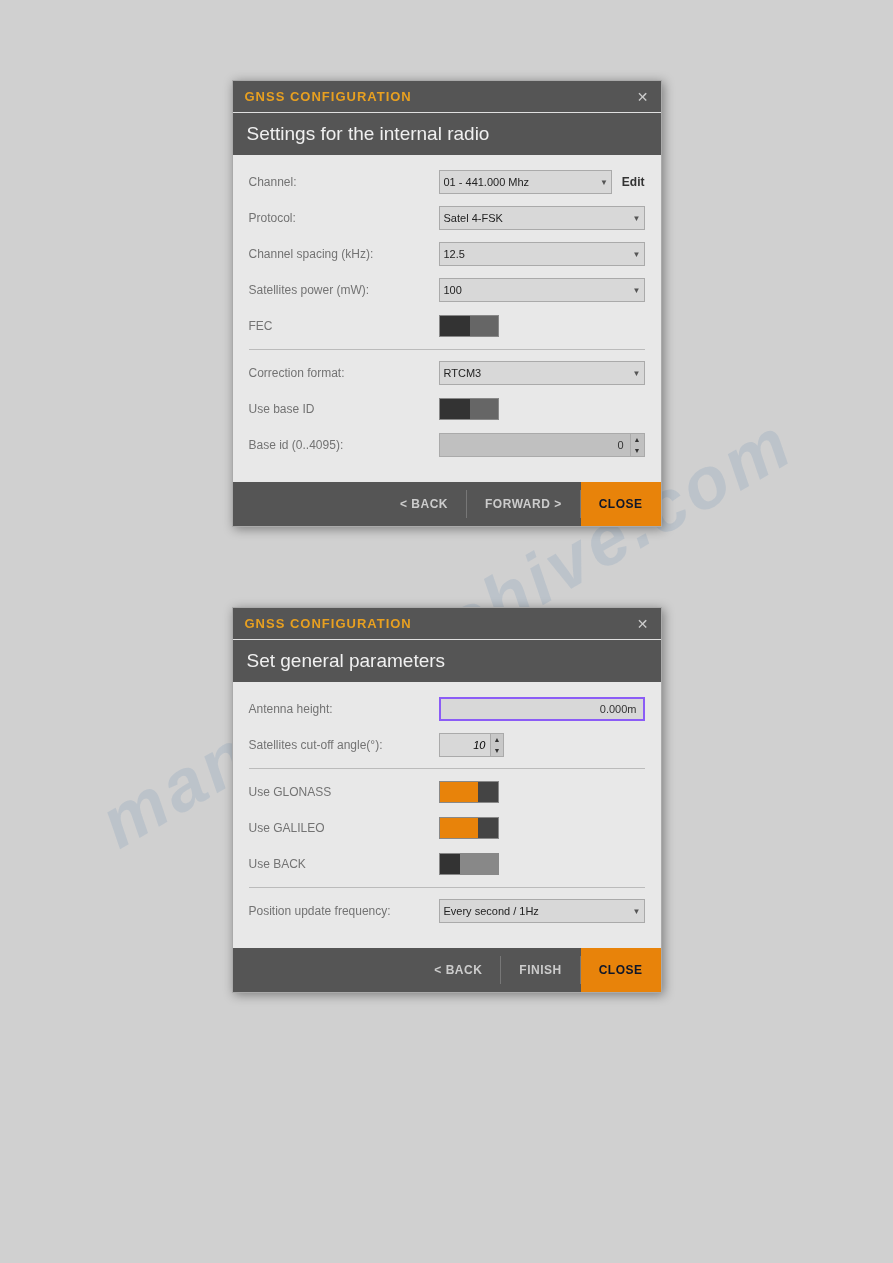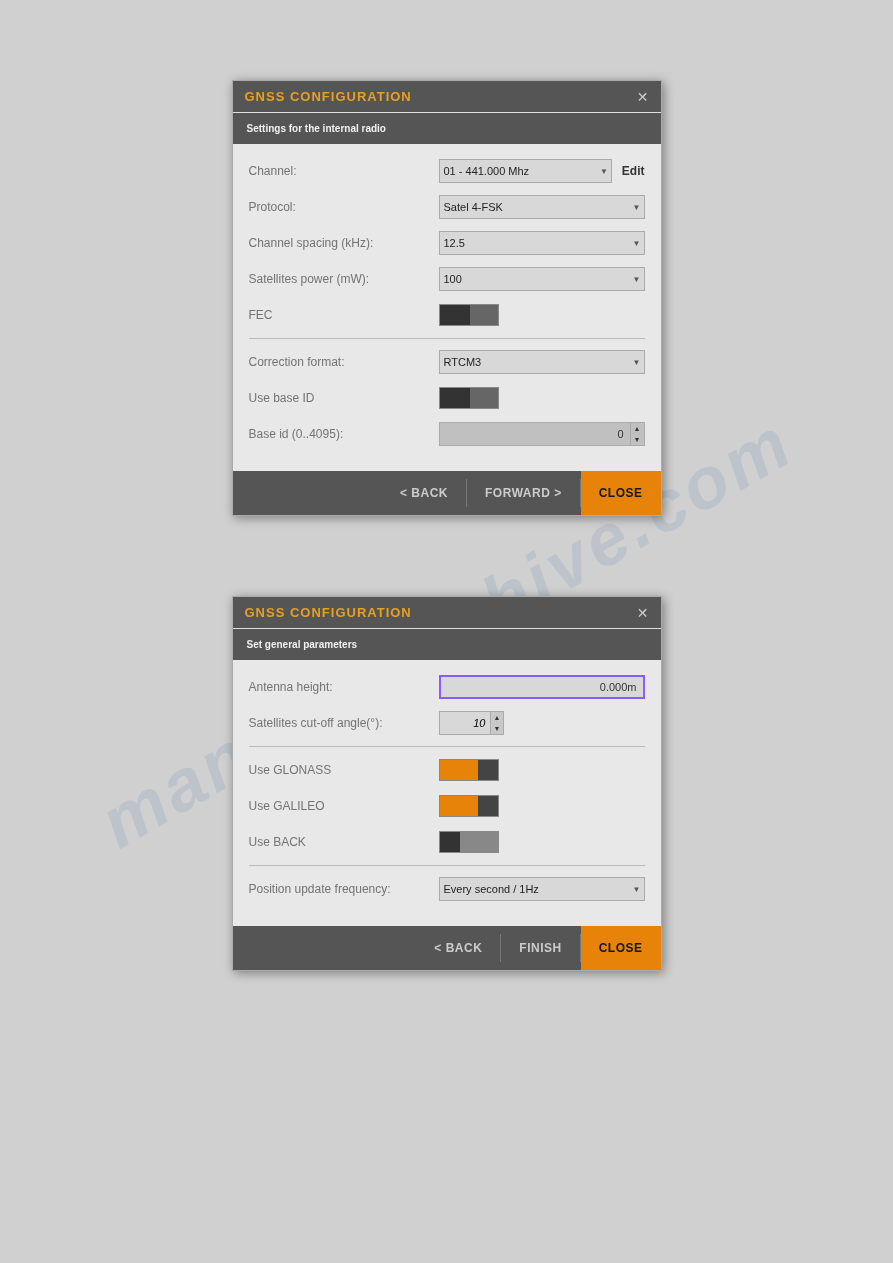--- a/index.html
+++ b/index.html
@@ -69,22 +69,22 @@
       font-size: 14px;
       cursor: pointer;
       background: none;
       border: none;
       line-height: 1;
     }
 
     .dialog-subtitle {
       background: #555;
       color: #f0f0f0;
-      font-size: 10px;
-      font-weight: bold;
+      font-size: 19px;
+      font-weight: normal;
       padding: 10px 14px;
       margin-top: 1px;
     }
 
     .dialog-body {
       background: #e8e8e8;
       padding: 14px 16px;
     }
 
     .form-row {

